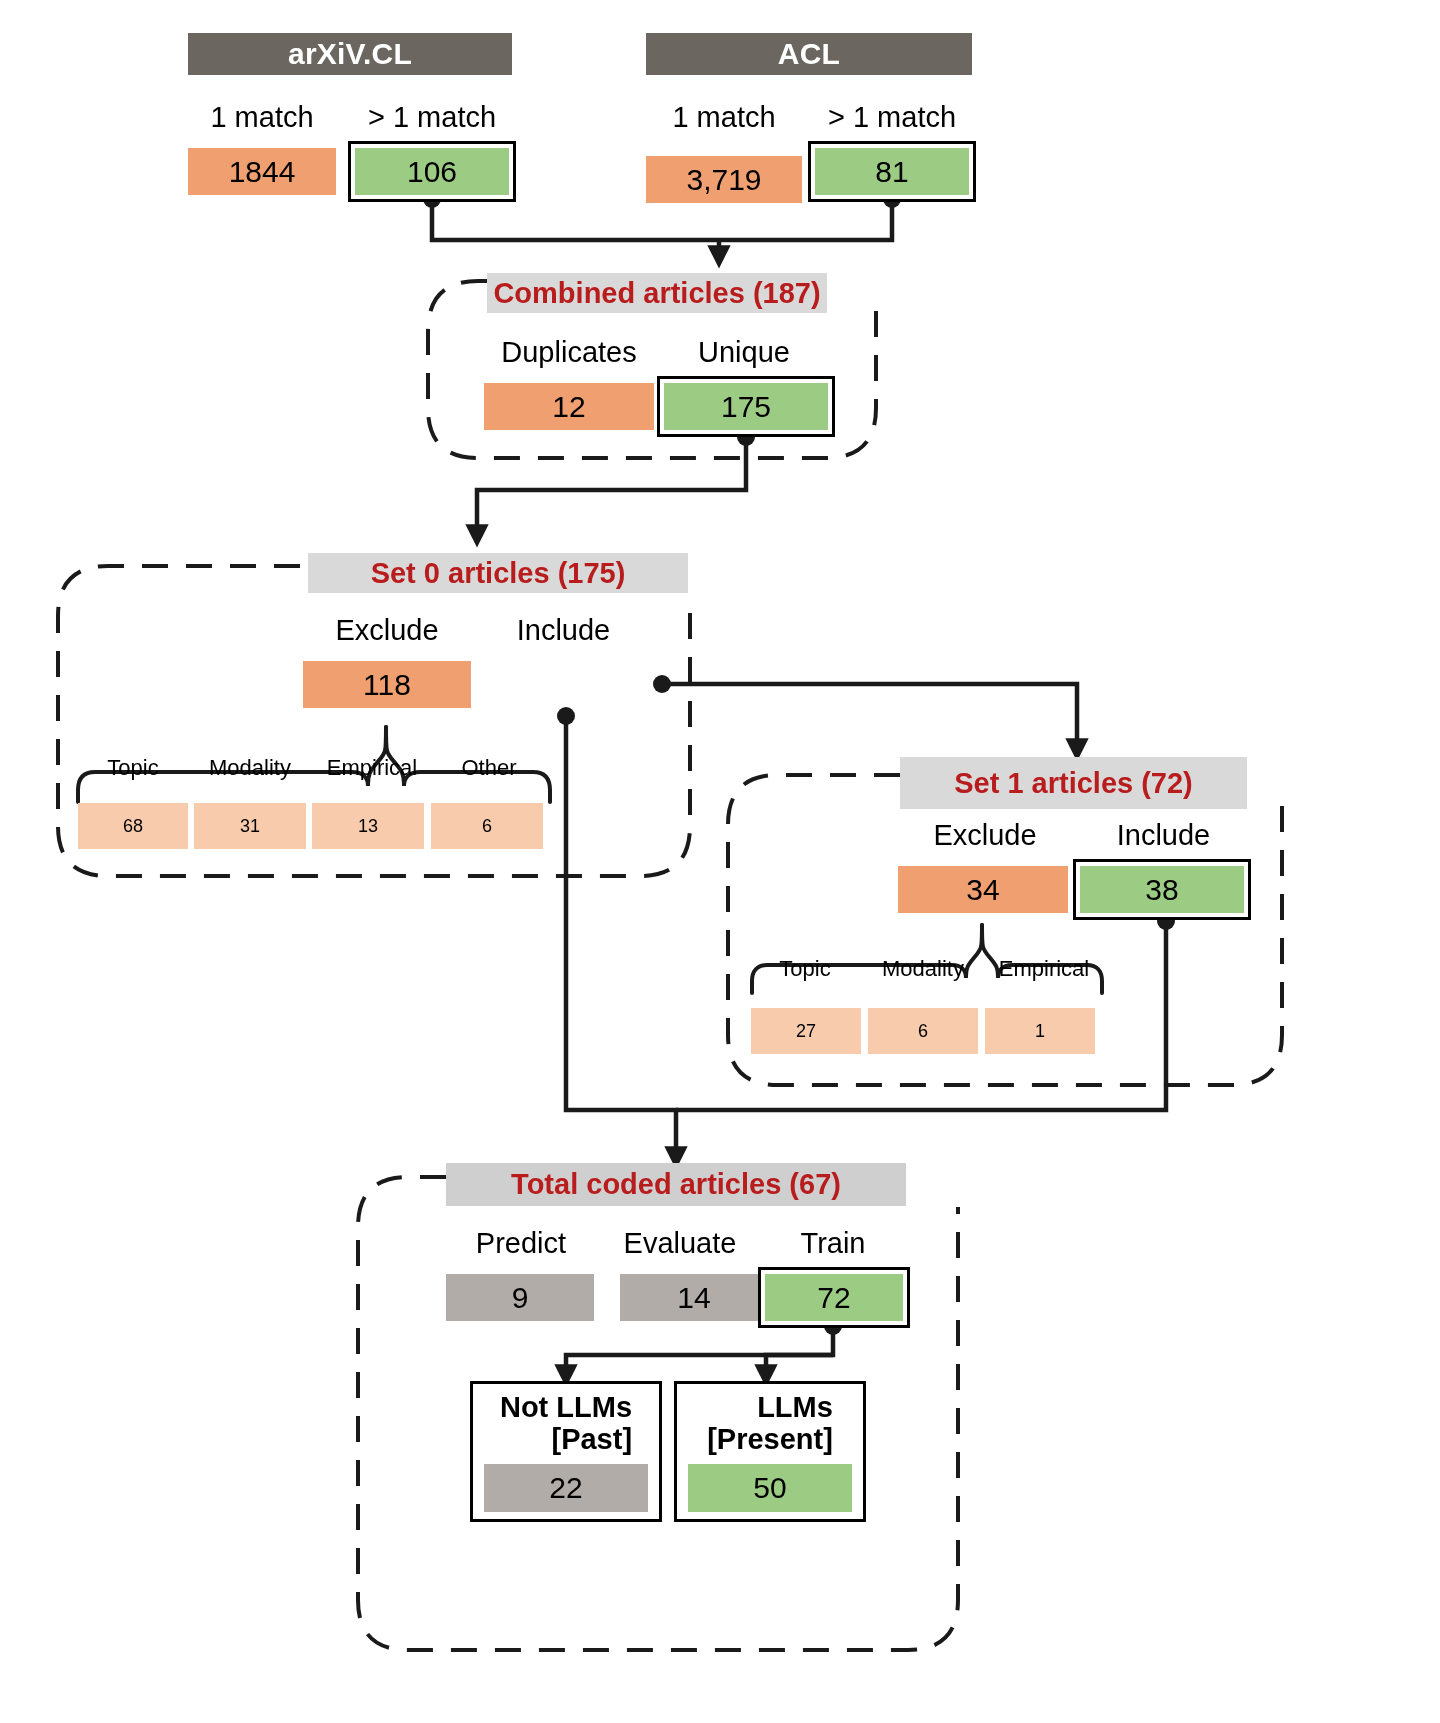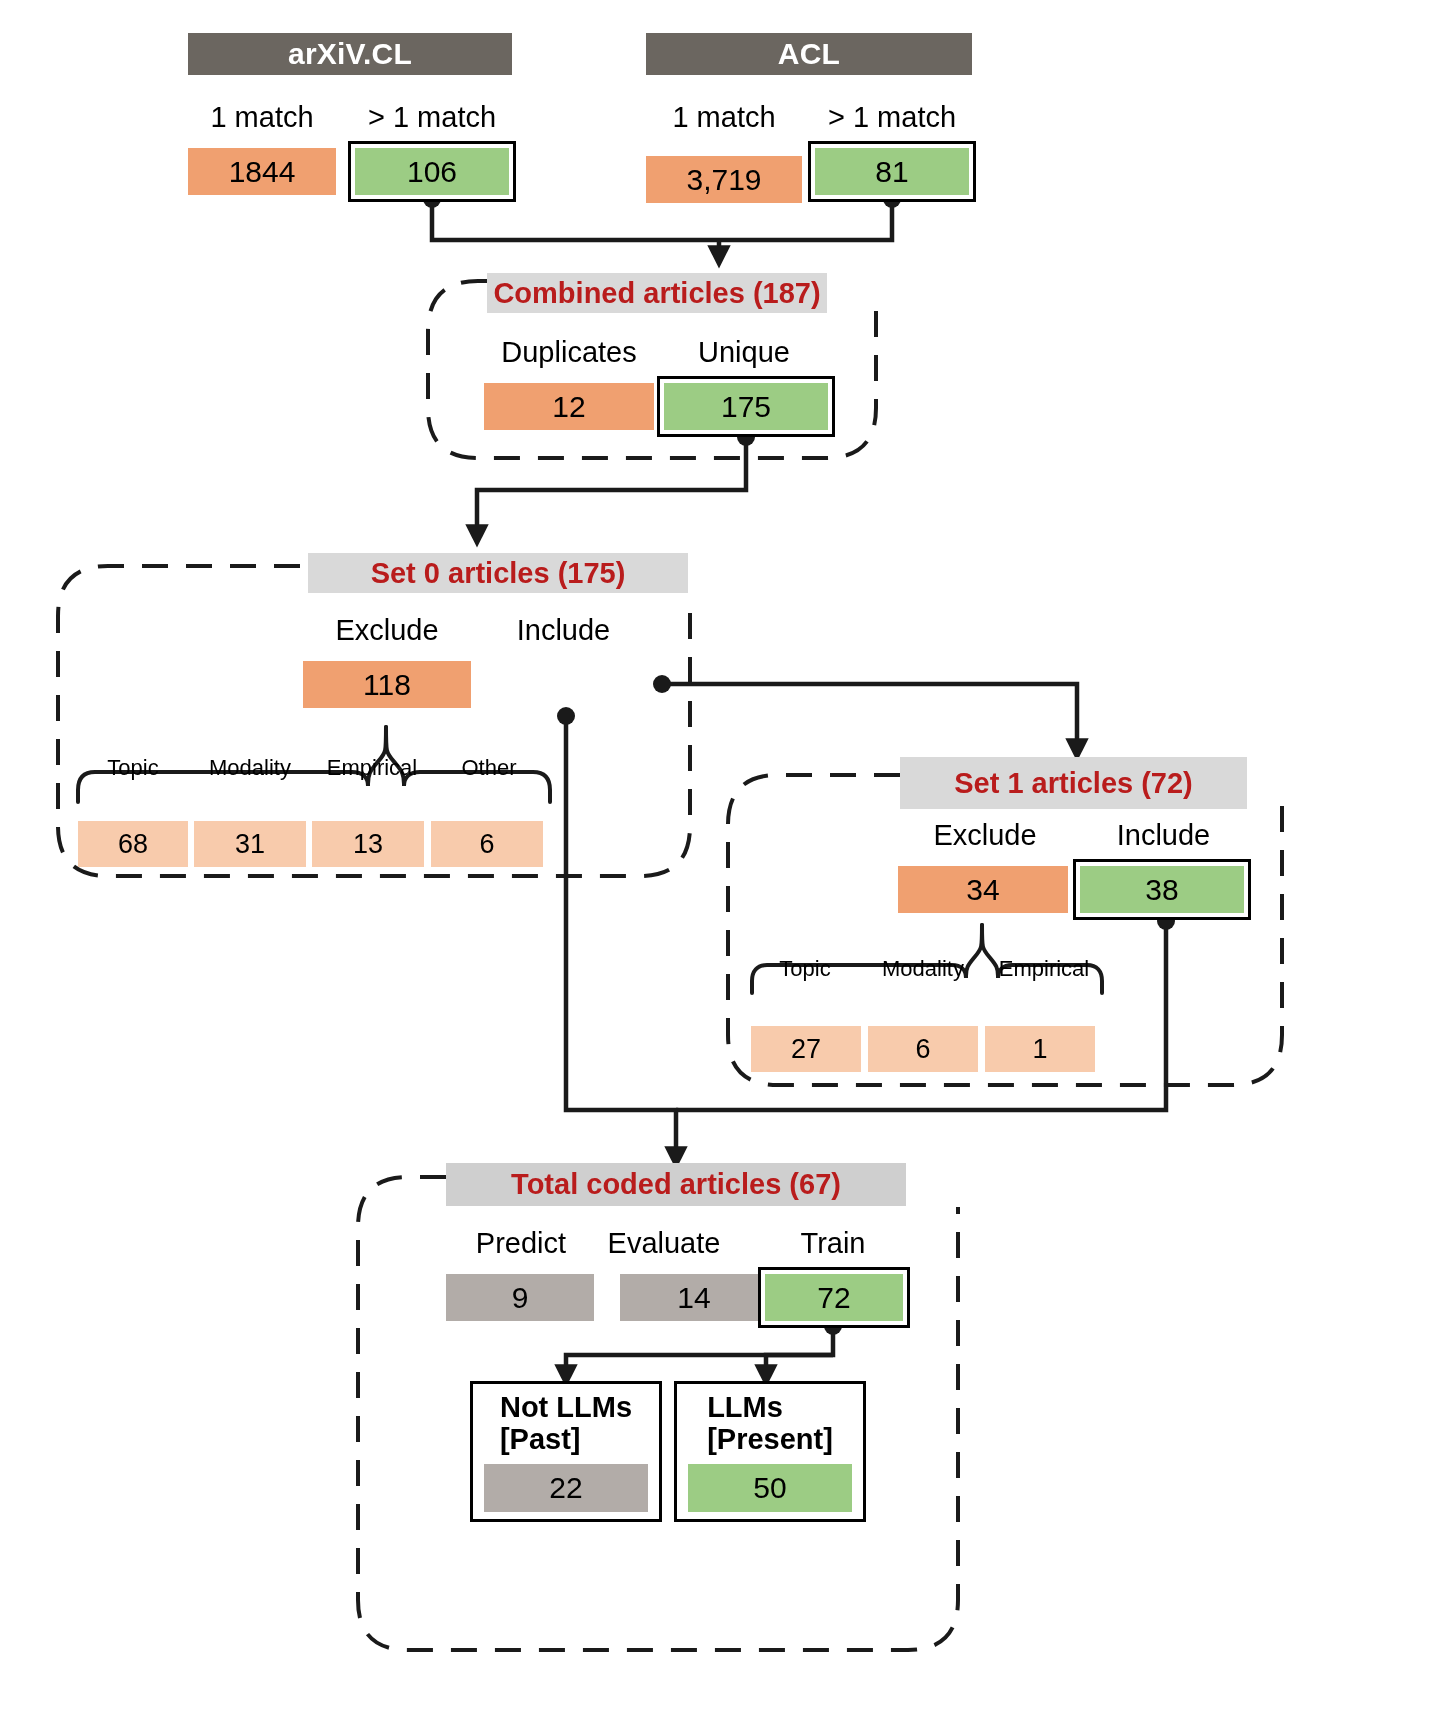--- a/index.html
+++ b/index.html
@@ -67,21 +67,21 @@
     display: flex;
     align-items: center;
     justify-content: center;
     font-size: 30px;
     color: #000;
   }
   .cell.orange   { background: #f0a070; }
   .cell.green    { background: #9ccc84; }
   .cell.lorange  { background: #f8cbac; }
   .cell.grey     { background: #b2aca8; }
-  .cell.small    { font-size: 27px; margin-top: 18px; }
+  .cell.small    { font-size: 18px; }
 
   
   .hl {
     border: 3px solid #000;
     background: #ffffff;
     padding: 4px;
     box-sizing: border-box;
   }
   .hl > .cell { width: 100%; height: 100%; }
 
@@ -90,21 +90,21 @@
     border: 3px solid #000;
     background: #fff;
     box-sizing: border-box;
     display: flex;
     flex-direction: column;
     align-items: center;
   }
   .outline-box .ob-title {
     font-weight: bold;
     font-size: 29px;
-    text-align: left;
+    text-align: right;
     line-height: 1.12;
     padding-top: 7px;
   }
   .outline-box .ob-cell {
     margin-top: 8px;
     width: calc(100% - 22px);
     height: 48px;
     display: flex;
     align-items: center;
     justify-content: center;
@@ -269,21 +269,21 @@
   <div class="abs caption small" style="left:866px; top:953px; width:114px; height:32px;">Modality</div>
   <div class="abs caption small" style="left:984px; top:953px; width:120px; height:32px;">Empirical</div>
 
   <div class="abs cell lorange small" style="left:751px; top:1008px; width:110px; height:46px;">27</div>
   <div class="abs cell lorange small" style="left:868px; top:1008px; width:110px; height:46px;">6</div>
   <div class="abs cell lorange small" style="left:985px; top:1008px; width:110px; height:46px;">1</div>
 
   <div class="abs sec-title darker" style="left:446px; top:1163px; width:460px; height:43px;">Total coded articles (67)</div>
 
   <div class="abs caption" style="left:446px; top:1224px; width:150px; height:38px;">Predict</div>
-  <div class="abs caption" style="left:582px; top:1224px; width:164px; height:38px;">Evaluate</div>
+  <div class="abs caption" style="left:598px; top:1224px; width:164px; height:38px;">Evaluate</div>
   <div class="abs caption" style="left:775px; top:1224px; width:116px; height:38px;">Train</div>
 
   <div class="abs cell grey" style="left:446px; top:1274px; width:148px; height:47px;">9</div>
   <div class="abs cell grey" style="left:620px; top:1274px; width:148px; height:47px;">14</div>
   <div class="abs hl" style="left:758px; top:1267px; width:152px; height:61px;">
     <div class="cell green">72</div>
   </div>
 
   <div class="abs outline-box" style="left:470px; top:1381px; width:192px; height:141px;">
     <div class="ob-title">

